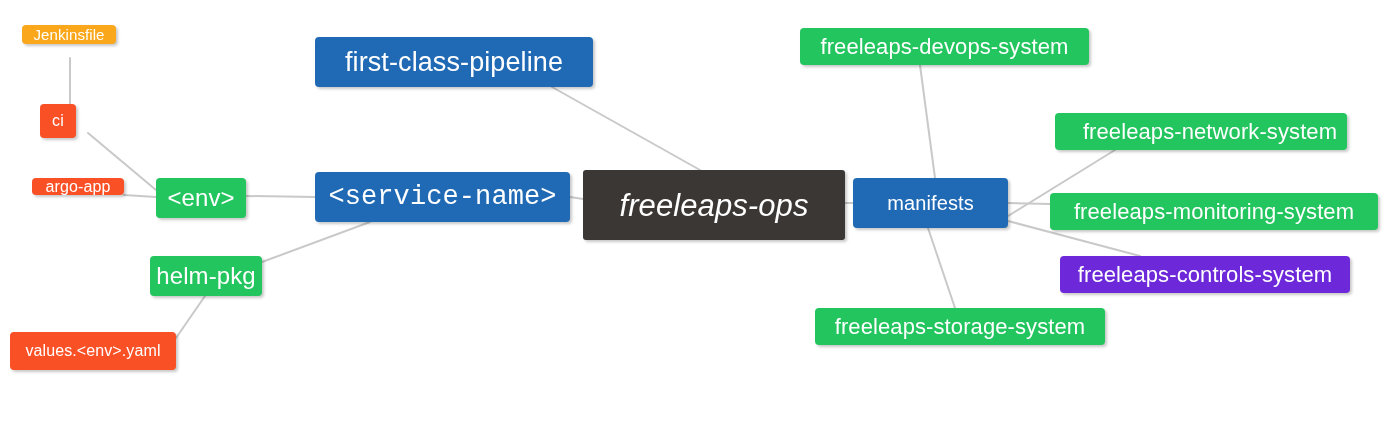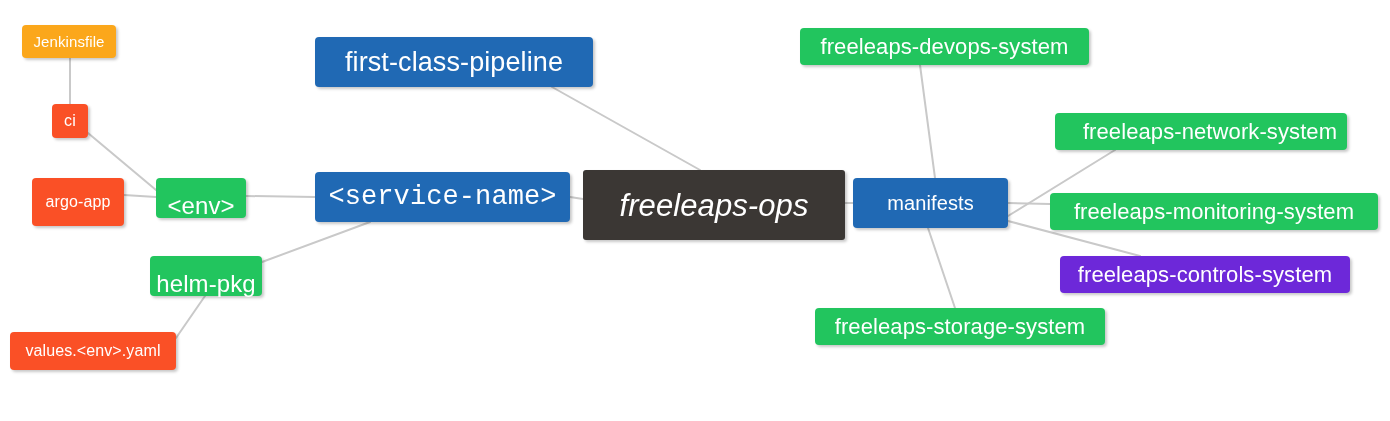--- a/index.html
+++ b/index.html
@@ -55,21 +55,20 @@
     background: #2069b4;
     font-size: 20px;
   }
   .node-green {
     background: #22c55e;
     font-size: 22px;
   }
   .node-green-mid {
     background: #22c55e;
     font-size: 24px;
-    align-items: flex-end;
   }
   .node-red-sm {
     background: #fa5026;
     font-size: 16px;
   }
   .node-amber {
     background: #fba71b;
     font-size: 15px;
   }
 </style>
@@ -120,26 +119,26 @@
       </div>
       <div class="node node-green" style="left: 1050px; top: 193px; width: 328px; height: 37px; background: rgb(34, 197, 94); color: rgb(255, 255, 255);">
         <span>freeleaps-monitoring-system</span>
       </div>
       <div class="node node-green" style="left: 1060px; top: 256px; width: 290px; height: 37px; background: #6d28d9; color: rgb(255, 255, 255);">
         <span>freeleaps-controls-system</span>
       </div>
       <div class="node node-green" style="left: 815px; top: 308px; width: 290px; height: 37px; background: rgb(34, 197, 94); color: rgb(255, 255, 255);">
         <span>freeleaps-storage-system</span>
       </div>
-      <div class="node node-amber" style="left: 22px; top: 25px; width: 94px; height: 33px; background: rgb(251, 167, 27); color: rgb(255, 255, 255);">
+      <div class="node node-amber" style="left: 22px; top: 25px; width: 94px; height: 19px; background: rgb(251, 167, 27); color: rgb(255, 255, 255);">
         <span>Jenkinsfile</span>
       </div>
-      <div class="node node-red-sm" style="left: 52px; top: 104px; width: 36px; height: 34px; background: rgb(250, 80, 38); color: rgb(255, 255, 255);">
+      <div class="node node-red-sm" style="left: 40px; top: 104px; width: 36px; height: 34px; background: rgb(250, 80, 38); color: rgb(255, 255, 255);">
         <span>ci</span>
       </div>
-      <div class="node node-red-sm" style="left: 32px; top: 178px; width: 92px; height: 48px; background: rgb(250, 80, 38); color: rgb(255, 255, 255);">
+      <div class="node node-red-sm" style="left: 32px; top: 178px; width: 92px; height: 17px; background: rgb(250, 80, 38); color: rgb(255, 255, 255);">
         <span>argo-app</span>
       </div>
       <div class="node node-red-sm" style="left: 10px; top: 332px; width: 166px; height: 38px; background: rgb(250, 80, 38); color: rgb(255, 255, 255);">
         <span>values.&lt;env&gt;.yaml</span>
       </div>
     </div>
 </div>
 
 </body></html>

